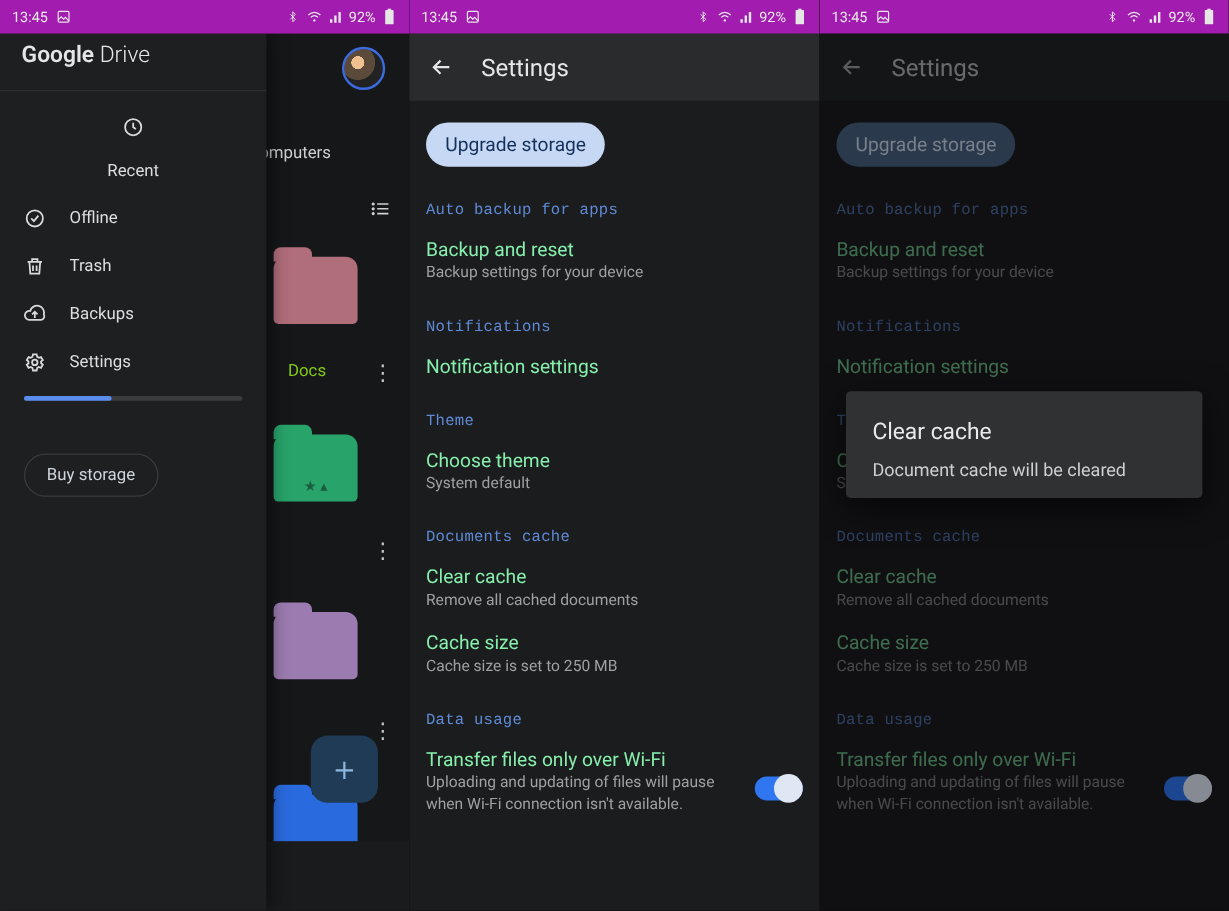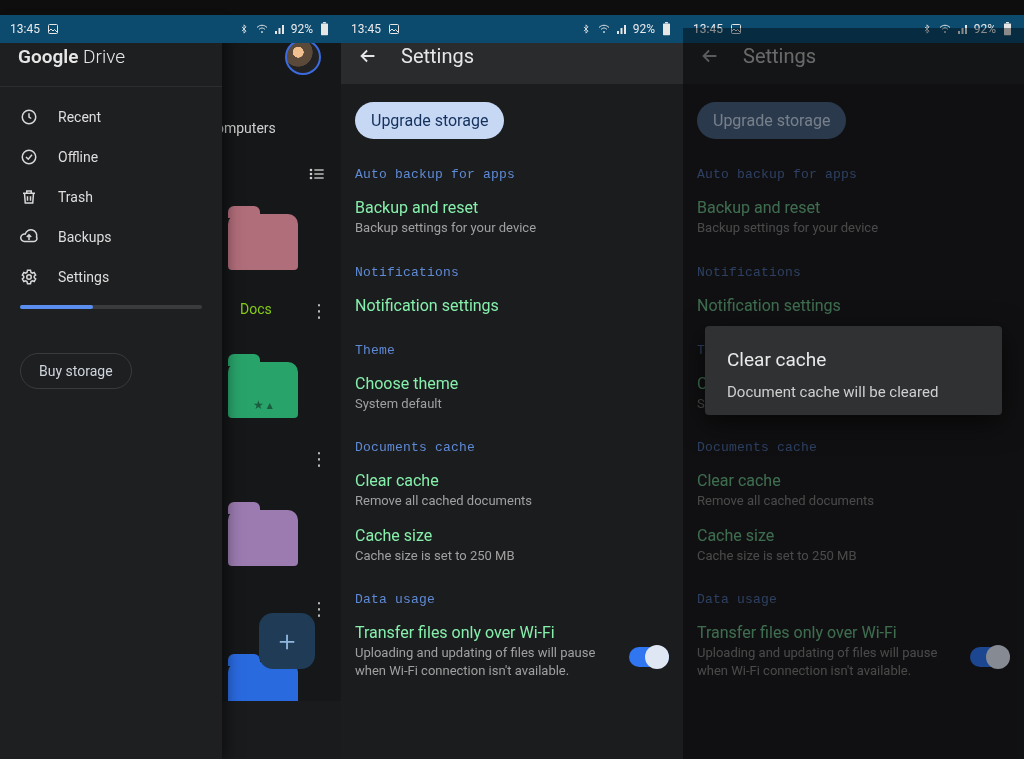--- a/index.html
+++ b/index.html
@@ -24,24 +24,23 @@
 
   
   .status-bar {
     height: 28px;
     display: flex;
     justify-content: space-between;
     align-items: center;
     padding: 0 10px;
     font-size: 12px;
     color: #eaeaea;
-    background: #0c4a6e;
+    background: #a21caf;
     position: relative;
     z-index: 50;
-    margin-top: 15px;
   }
   .status-left { display:flex; align-items:center; gap:6px; }
   .status-right { display:flex; align-items:center; gap:4px; }
   .sicon { width:14px; height:14px; display:inline-flex; align-items:center; justify-content:center; }
 
   
   .s1-back {
     position:absolute; inset:28px 0 0 0; background:#161719;
   }
   .s1-back .topbar {
@@ -80,27 +79,27 @@
     display:flex; justify-content:space-around; align-items:center;
     background:#1a1b1d;
   }
   .navitem{ display:flex; flex-direction:column; align-items:center; gap:3px; font-size:11px; color:#c9c9c9;}
   .navitem.active{ color:#8bb3ff;}
   .drawer{
     position:absolute; top:28px; left:0; width:222px; bottom:0;
     background:#1e1f21; z-index:40;
     box-shadow: 4px 0 14px rgba(0,0,0,.5);
   }
-  .drawer-title { font-size:19px; padding:17px 18px 18px 18px; border-bottom:1px solid #2c2d2f;}
+  .drawer-title { font-size:19px; padding:6px 18px 18px 18px; border-bottom:1px solid #2c2d2f;}
   .drawer-title .g1{font-weight:600;} .drawer-title .g2{font-weight:300;}
   .ditem{
     display:flex; align-items:center; gap:20px;
     padding:11px 20px; font-size:14px; color:#dedede;
   }
-  .dfirst{ margin-top:10px;}
+  .dfirst{ margin-top:10px;flex-direction:column;}
   .storagebar{
     margin:8px 20px 0 20px; height:4px; background:#3a3b3d; border-radius:2px; position:relative;
   }
   .storagebar::after{
     content:""; position:absolute; left:0; top:0; bottom:0; width:40%; background:#5b8def; border-radius:2px;
   }
   .buybtn{
     margin:44px 0 0 20px; padding:9px 18px; border:1px solid #3a3b3d; border-radius:22px;
     font-size:14px; color:#cfd5dd; display:inline-block;
   }

